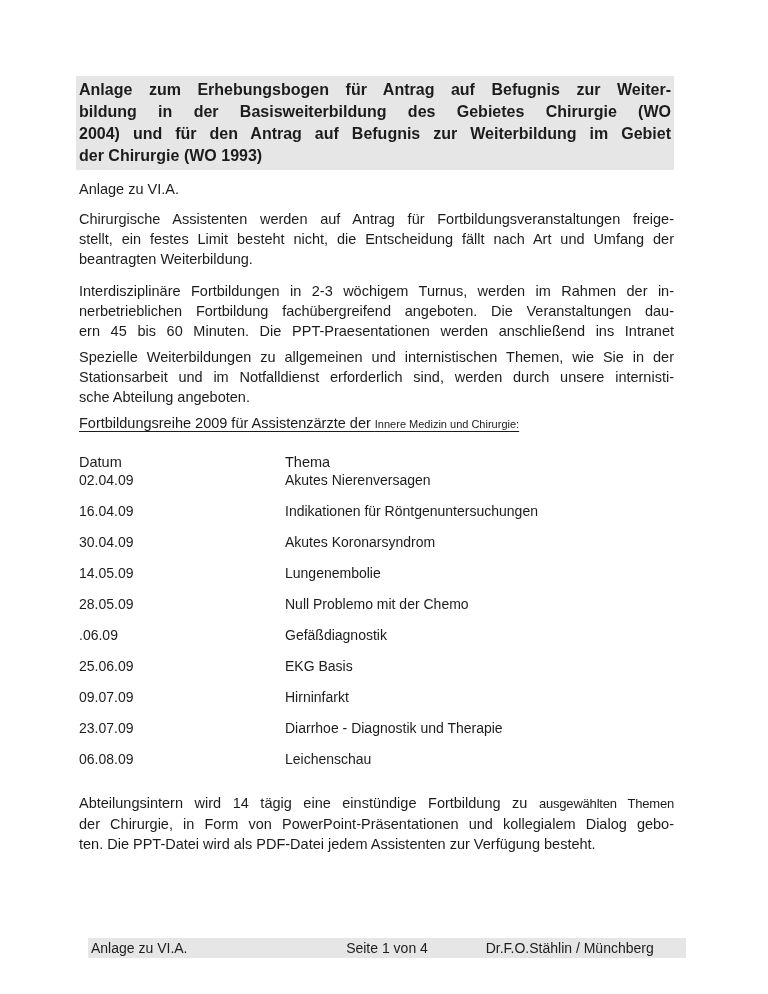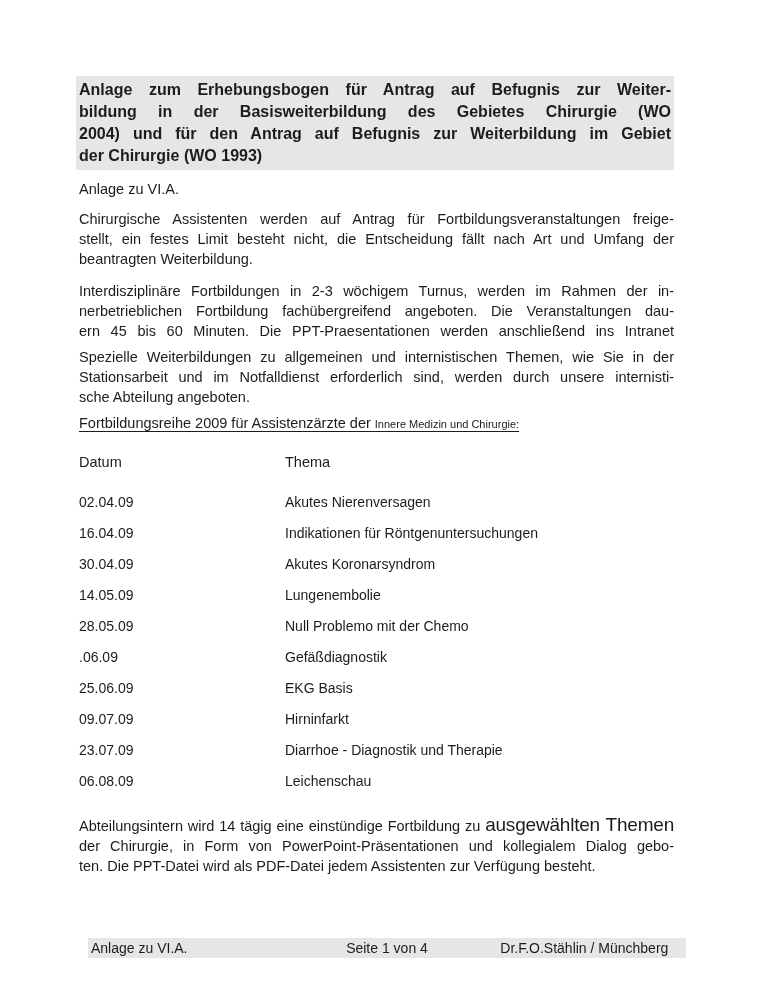--- a/index.html
+++ b/index.html
@@ -59,51 +59,51 @@
     display: flex;
     margin-top: 19px;
     padding-left: 3px;
     font-weight: normal;
     font-size: 14.5px;
     line-height: 18px;
   }
   .col-date { width: 206px; flex: 0 0 auto; }
   .col-topic { flex: 1; }
 
-  .rows { margin-top: 22px; padding-left: 3px; }
+  .rows { padding-left: 3px; }
   .row {
     display: flex;
     font-size: 14px;
     line-height: 18px;
     margin-bottom: 13px;
   }
   .row.gap { margin-top: 5px; }
   .row:last-child { margin-bottom: 0; }
 
   .closing {
     margin-top: 25px;
     padding-left: 3px;
     font-size: 14.5px;
     line-height: 20px;
   }
-  .closing .alt-font { font-size: 19px; letter-spacing: -0.2px; }
+  .closing .alt-font { font-size: 13px; letter-spacing: -0.2px; }
 
   .footer {
     position: absolute;
     left: 88px; top: 938px;
     width: 598px; height: 20px;
     background: #e6e6e6;
     display: flex;
     align-items: center;
     font-size: 14px;
     padding: 0 3px;
   }
   .footer .f-left  { flex: 1; text-align: left; }
   .footer .f-mid   { flex: 1; text-align: center; }
-  .footer .f-right { flex: 1; text-align: center; }
+  .footer .f-right { flex: 1; text-align: left; }
 </style>
 </head>
 <body>
 
 <div class="content">
 
   <div class="title-block">
     <div class="jl">Anlage zum Erhebungsbogen für Antrag auf Befugnis zur Weiter-</div>
     <div class="jl">bildung in der Basisweiterbildung des Gebietes Chirurgie (WO</div>
     <div class="jl">2004) und für den Antrag auf Befugnis zur Weiterbildung im Gebiet</div>

